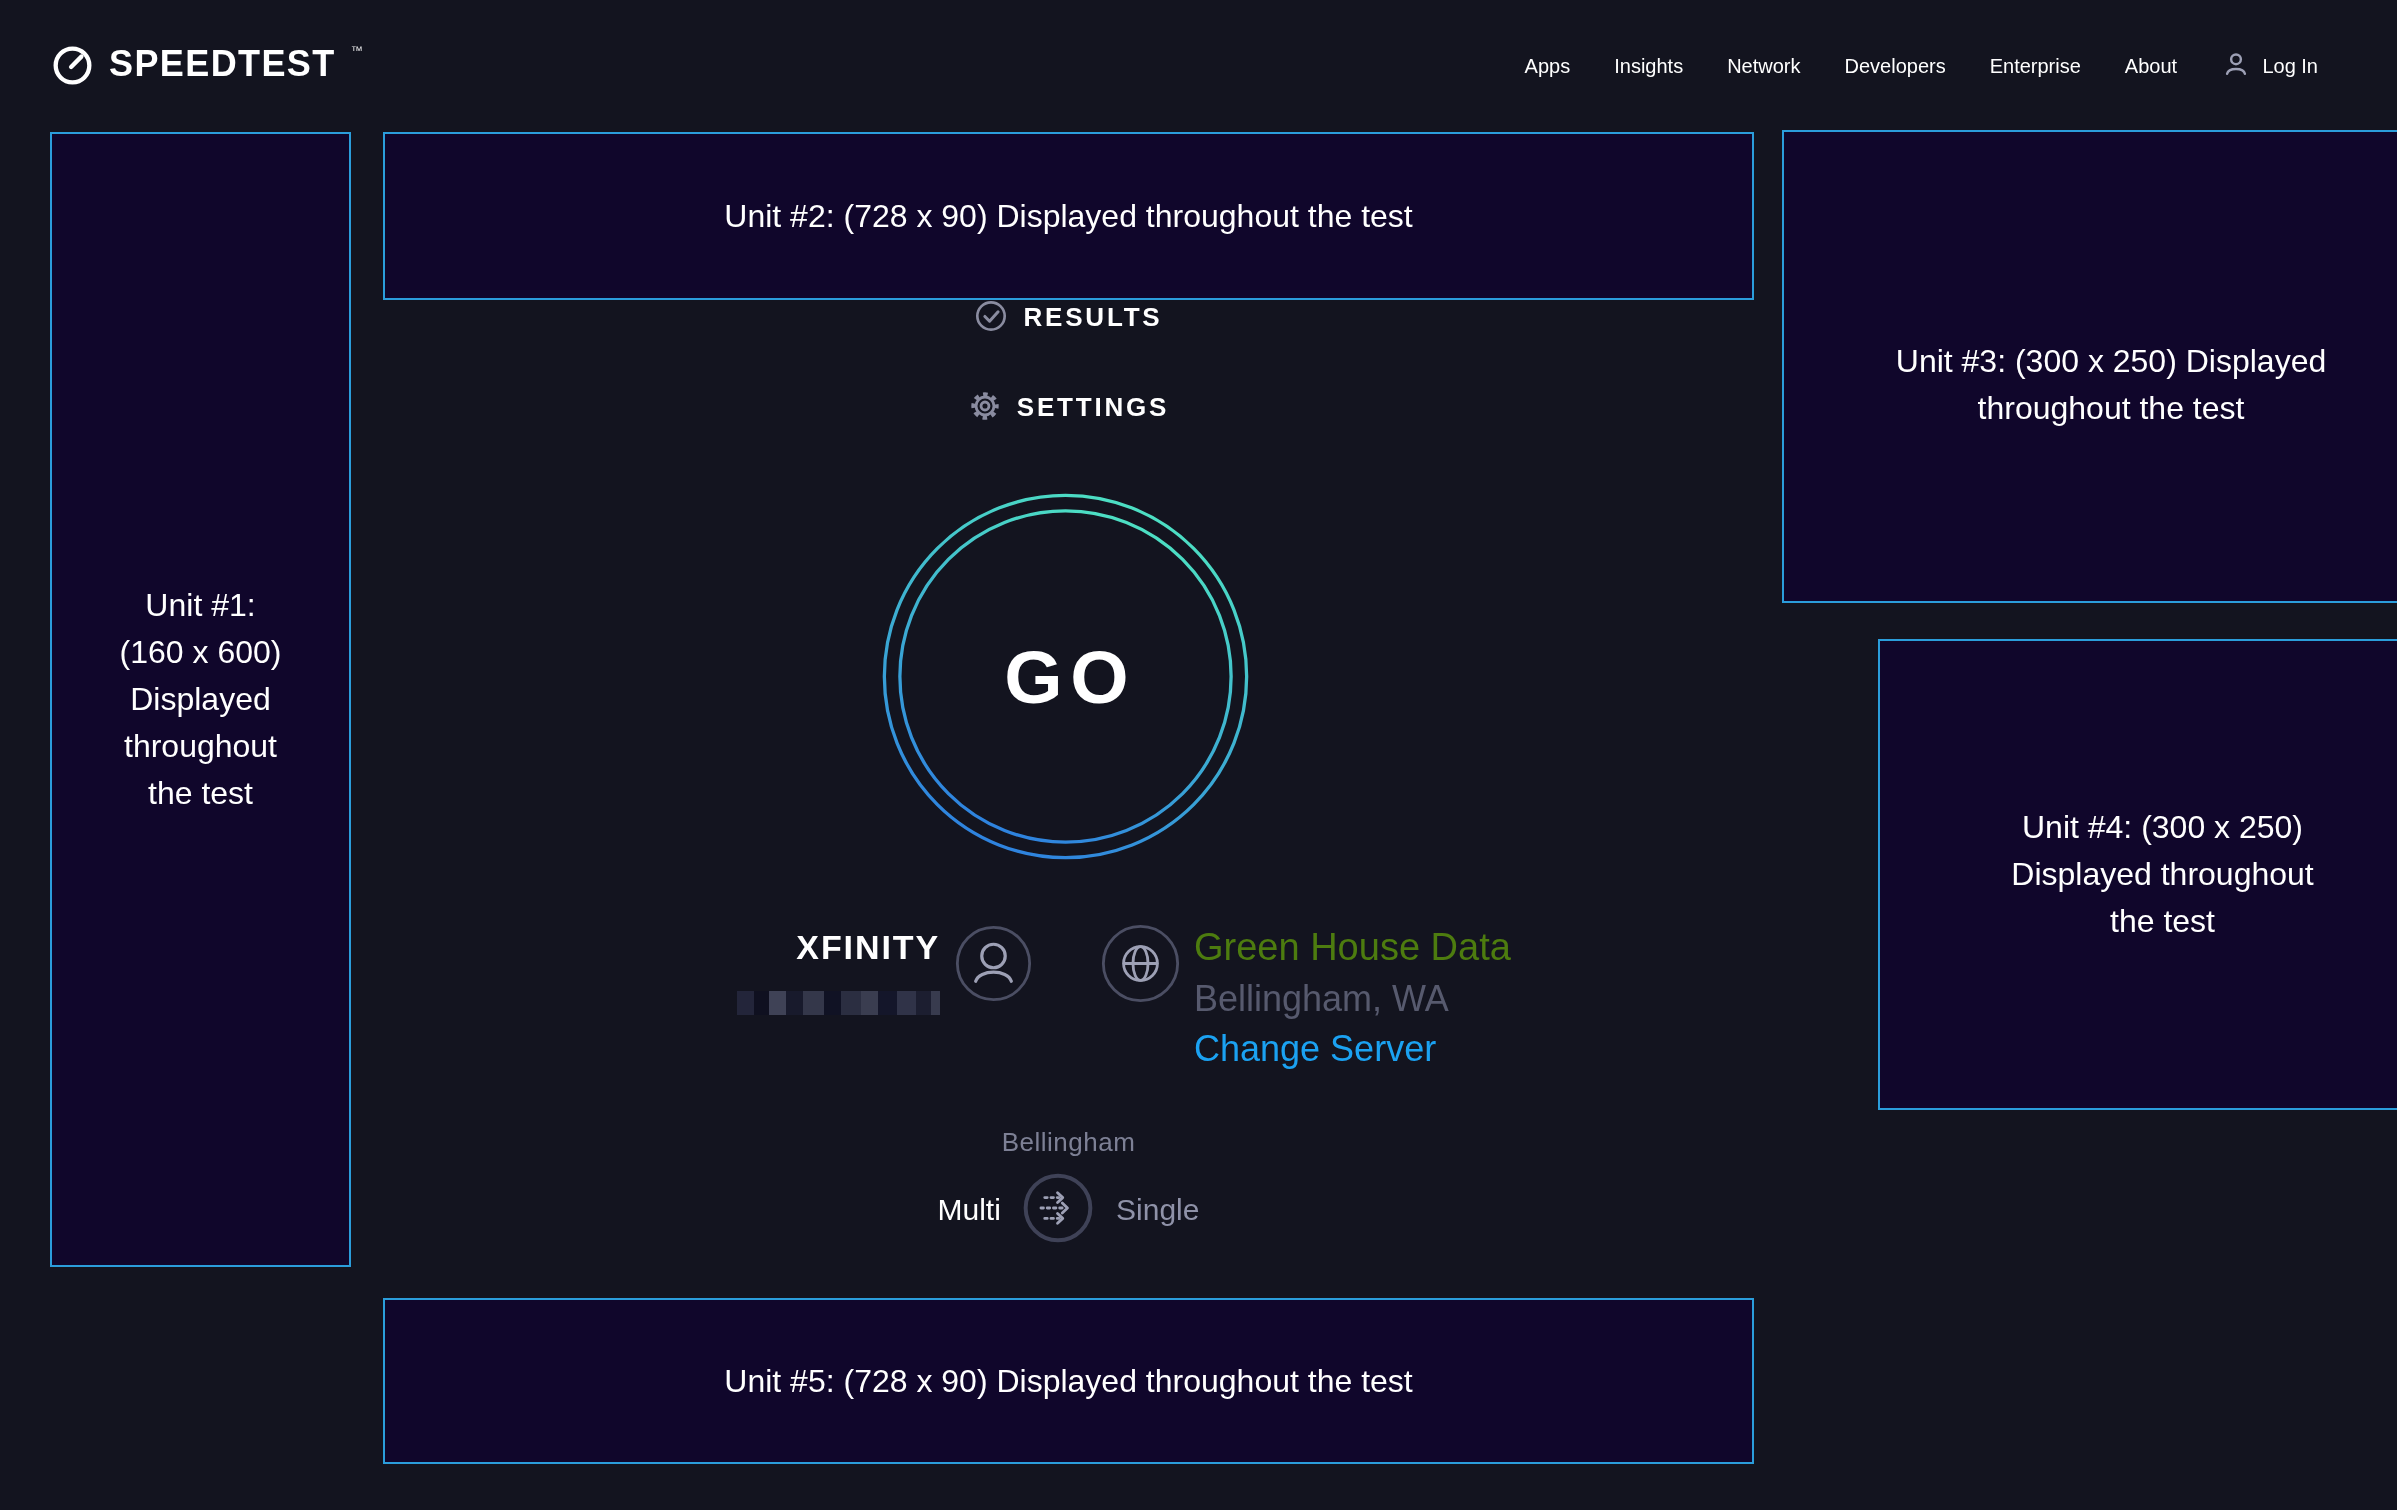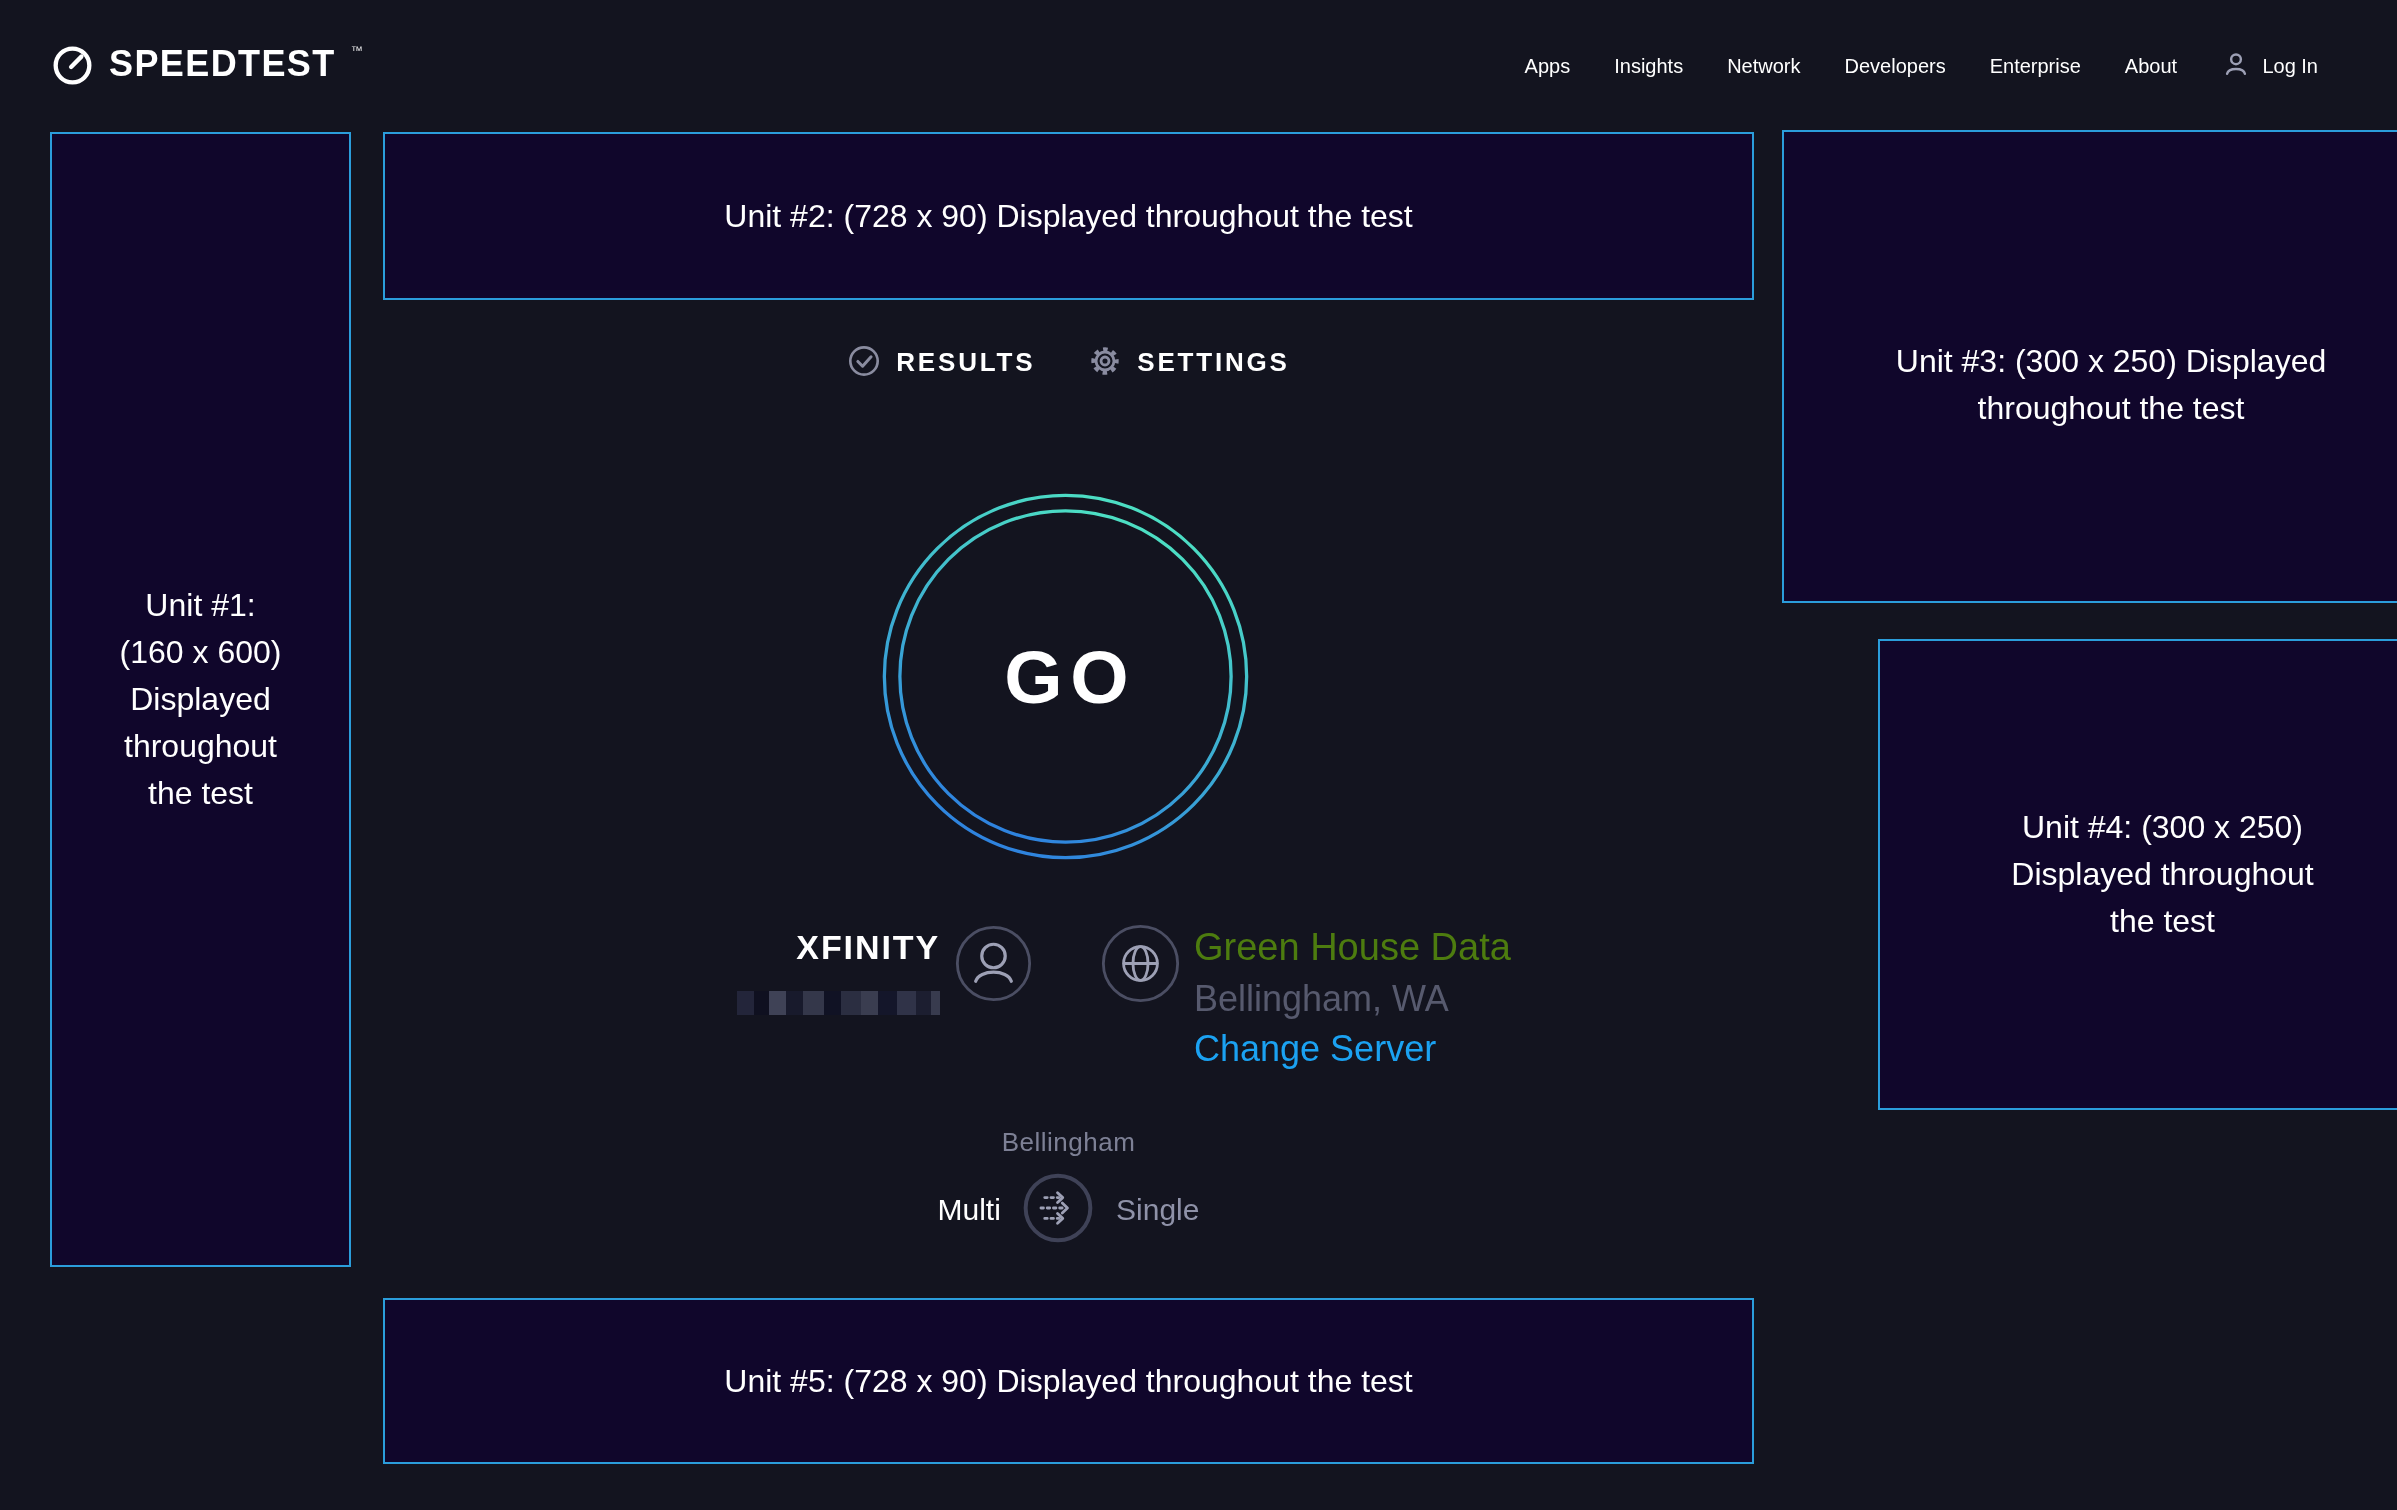--- a/index.html
+++ b/index.html
@@ -34,21 +34,21 @@
   .ad{position:absolute;background:var(--ad-bg);border:2.8px solid var(--ad-border);display:flex;align-items:center;justify-content:center;text-align:center;font-size:32px;line-height:47px;color:#fff;cursor:pointer;}
   .ad-1{left:50px;top:132px;width:301px;height:1135px;padding:0 63px;}
   .ad-2{left:383px;top:132px;width:1371px;height:168px;}
   .ad-3{left:1782px;top:130px;width:658px;height:473px;padding:0 94px;align-items:center;}
   .ad-3 .ad-label{margin-top:36px;}
   .ad-4{left:1878px;top:639px;width:569px;height:471px;}
   .ad-4 .ad-label{padding:0 118px;}
   .ad-5{left:383px;top:1298px;width:1371px;height:166px;}
 
   
-  .tabs{position:absolute;left:383px;top:336px;width:1371px;height:53px;display:flex;align-items:center;justify-content:center;gap:53px;}
+  .tabs{position:absolute;left:383px;top:336px;width:1371px;height:53px;display:flex;align-items:center;justify-content:center;gap:53px;flex-direction:column;}
   .tab{display:flex;align-items:center;gap:15px;cursor:pointer;}
   .tab-label{font-size:26px;font-weight:700;letter-spacing:2.8px;color:#fff;}
 
   
   .go-wrap{position:absolute;left:882px;top:493px;width:367px;height:367px;cursor:pointer;}
   .go-wrap svg{position:absolute;left:0;top:0;}
   .go-label{position:absolute;left:0;top:0;width:367px;height:367px;display:flex;align-items:center;justify-content:center;font-size:75px;font-weight:600;letter-spacing:7.5px;padding-left:9.4px;color:#fff;}
 
   
   .isp-block{position:absolute;left:563px;top:927px;width:377px;text-align:right;}

